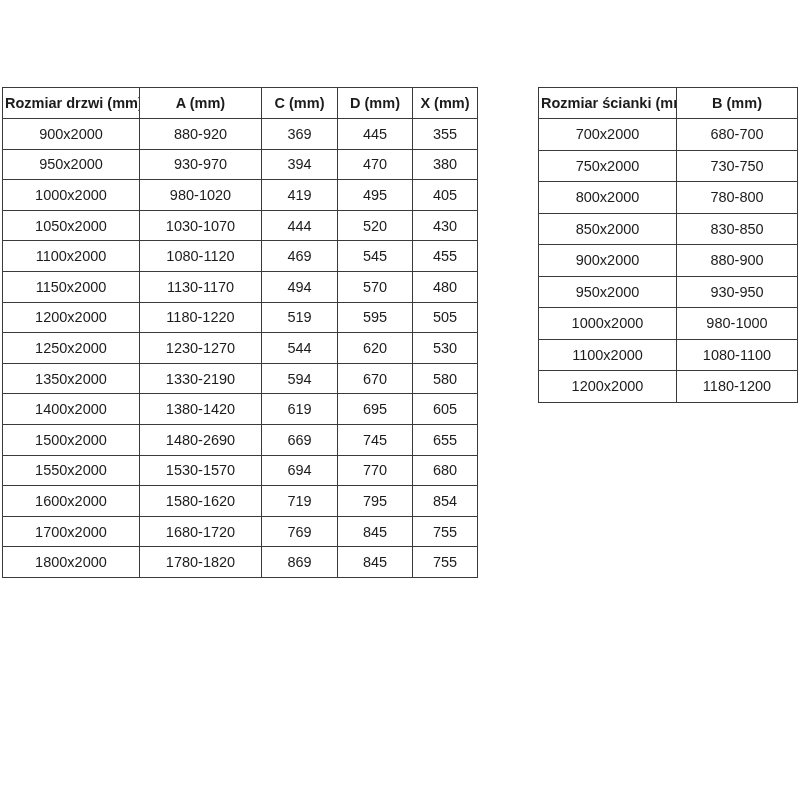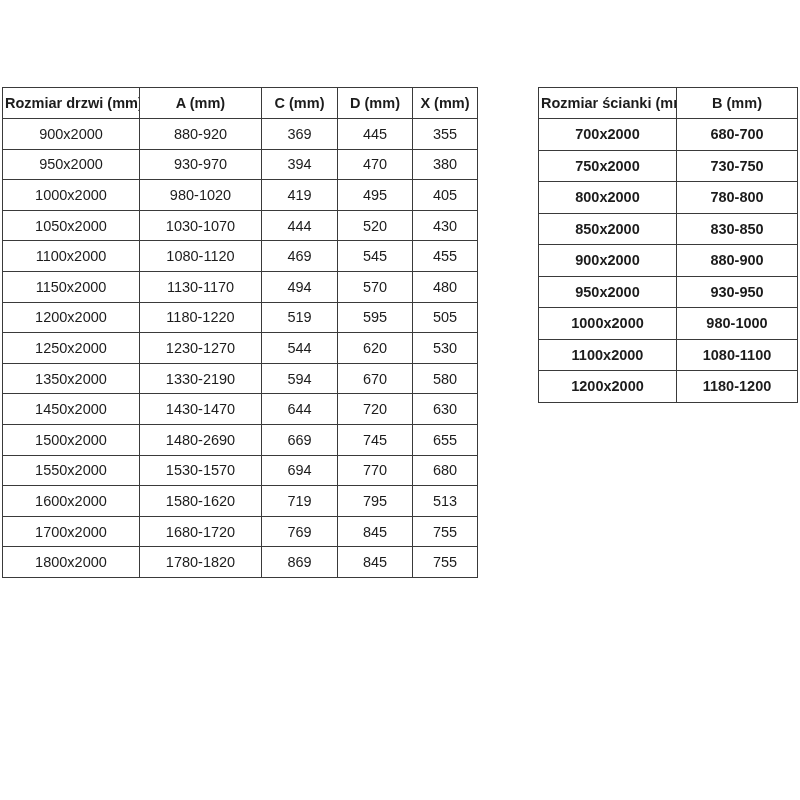--- a/index.html
+++ b/index.html
@@ -45,21 +45,21 @@
     left: 2px;
     top: 87px;
     width: 475px;
   }
   #walls-table {
     left: 538px;
     top: 87px;
     width: 259px;
   }
   #walls-table th { height: 30px; }
-  #walls-table td { height: 30.5px; font-weight: bold; }
+  #walls-table td { height: 30.5px; }
 </style>
 </head>
 <body>
 
 <div class="page">
 
   <table id="doors-table" class="dim-table">
     <colgroup>
       <col style="width:137px">
       <col style="width:122px">
@@ -134,46 +134,46 @@
           <td>530</td>
         </tr>
         <tr>
           <td>1350x2000</td>
           <td>1330-2190</td>
           <td>594</td>
           <td>670</td>
           <td>580</td>
         </tr>
         <tr>
-          <td>1450x2000</td>
-          <td>1430-1470</td>
-          <td>644</td>
-          <td>720</td>
-          <td>630</td>
+          <td>1400x2000</td>
+          <td>1380-1420</td>
+          <td>619</td>
+          <td>695</td>
+          <td>605</td>
         </tr>
         <tr>
           <td>1500x2000</td>
           <td>1480-2690</td>
           <td>669</td>
           <td>745</td>
           <td>655</td>
         </tr>
         <tr>
           <td>1550x2000</td>
           <td>1530-1570</td>
           <td>694</td>
           <td>770</td>
           <td>680</td>
         </tr>
         <tr>
           <td>1600x2000</td>
           <td>1580-1620</td>
           <td>719</td>
           <td>795</td>
-          <td>513</td>
+          <td>854</td>
         </tr>
         <tr>
           <td>1700x2000</td>
           <td>1680-1720</td>
           <td>769</td>
           <td>845</td>
           <td>755</td>
         </tr>
         <tr>
           <td>1800x2000</td>

